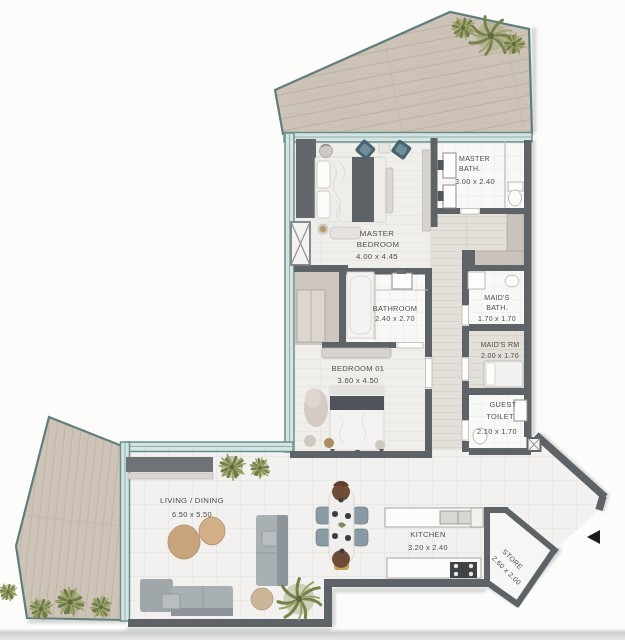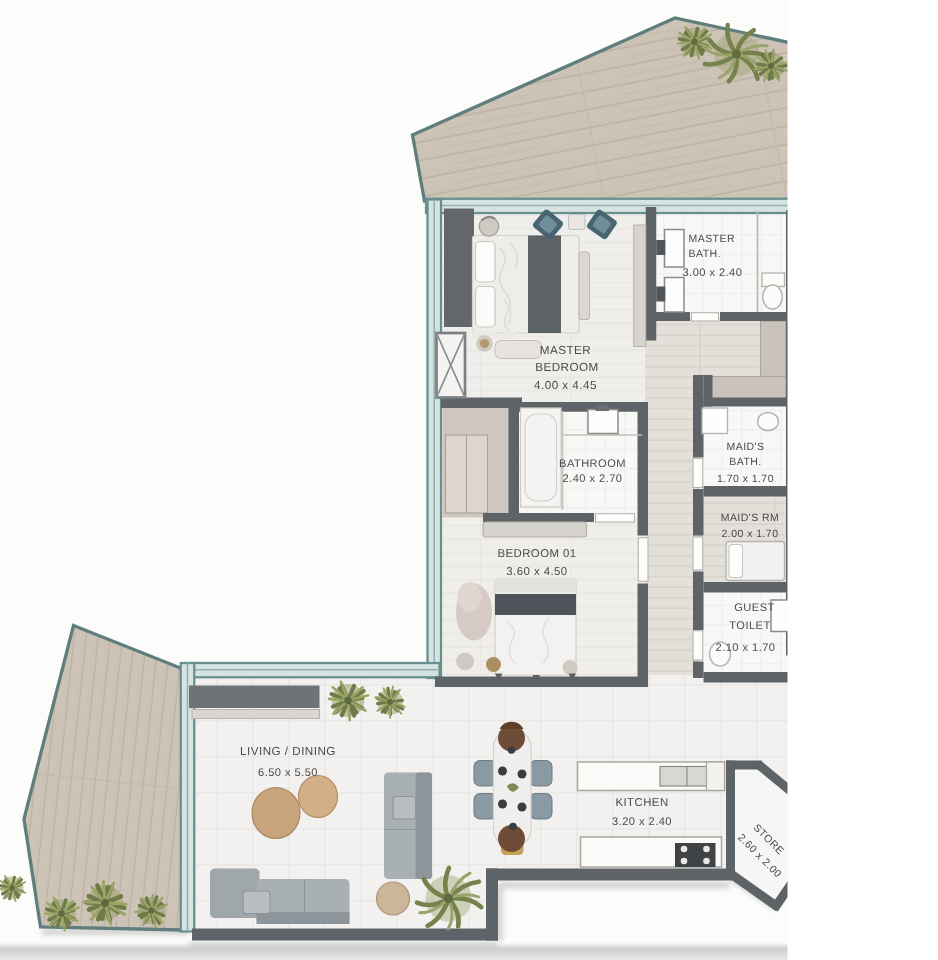--- a/index.html
+++ b/index.html
@@ -1,16 +1,16 @@
 <!DOCTYPE html>
 <html><head>
 <meta charset="utf-8">
 <style>
   html,body{margin:0;padding:0;background:#ffffff;}
-  #page{width:525px;height:640px;position:relative;overflow:hidden;background:#fdfdfc;}
+  #page{width:625px;height:640px;position:relative;overflow:hidden;background:#fdfdfc;}
   svg{display:block;filter:blur(0.35px);}
   text{font-family:"Liberation Sans", sans-serif;fill:#4b4b4b;}
 </style>
 </head>
 <body>
 <div id="page">
 <svg width="625" height="640" viewBox="0 0 625 640">
 <defs>
   <pattern id="woodTop" width="120" height="12" patternUnits="userSpaceOnUse" patternTransform="rotate(-11 400 70)">
     <rect width="120" height="12" fill="#cdc3b7"></rect>

